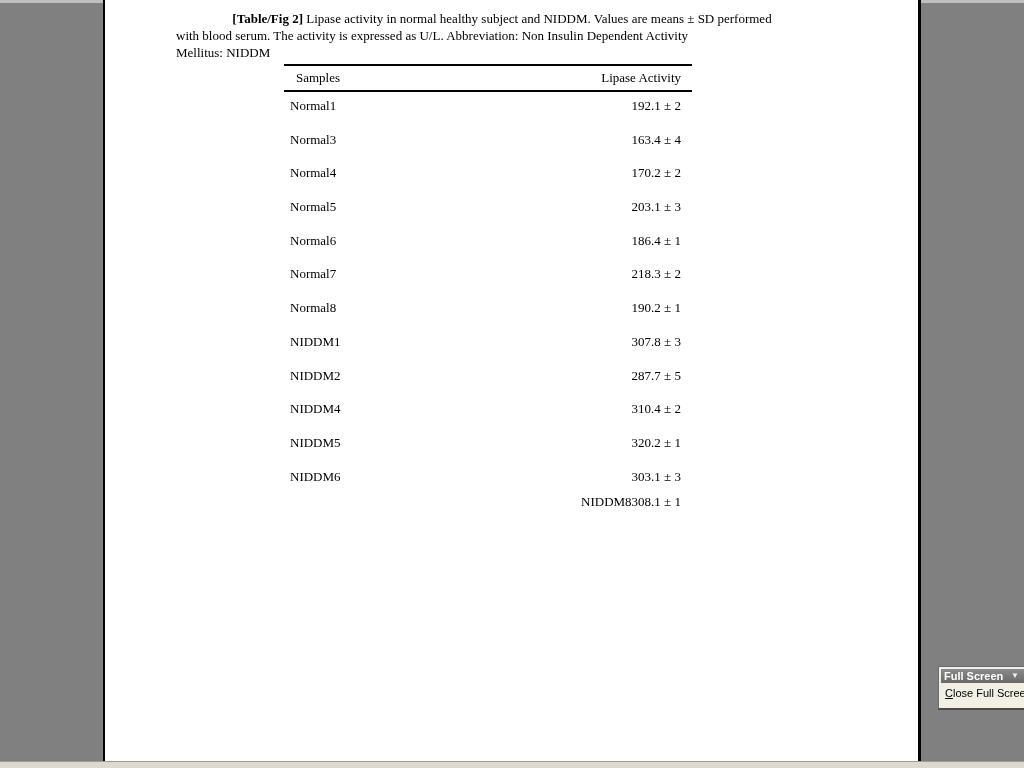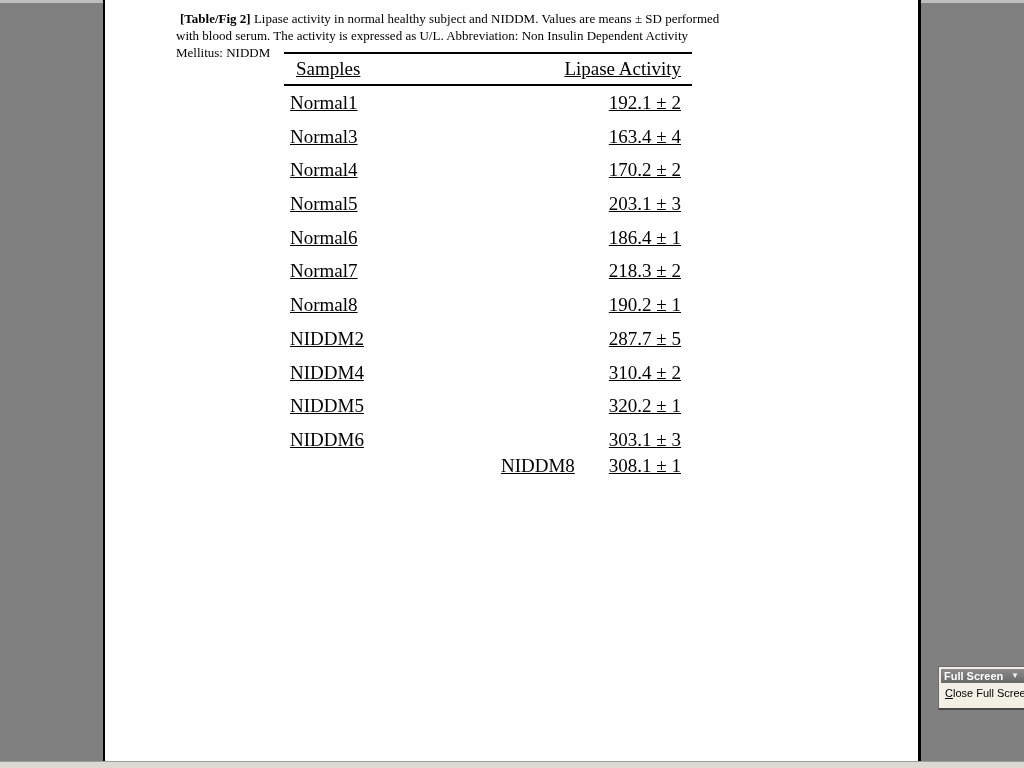--- a/index.html
+++ b/index.html
@@ -8,29 +8,29 @@
   
   .top-strip{position:absolute;left:0;top:0;width:1024px;height:3px;background:#bfbfbf;}
   
   .page{position:absolute;left:103px;top:0;width:818px;height:761px;background:#ffffff;
         border-left:2px solid #000;border-right:3px solid #000;box-sizing:border-box;}
   
   .bottom-strip{position:absolute;left:0;top:761px;width:1024px;height:7px;background:#dcd9d2;
         border-top:1px solid #9c9c9c;box-sizing:border-box;}
   
   .caption{position:absolute;left:176px;top:10px;width:648px;font-size:13px;line-height:17px;color:#000;}
-  .caption .l1{text-indent:4px;}
+  .caption .l1{text-indent:4px;text-align:center;}
   .caption b{font-weight:bold;}
   
-  .tbl{position:absolute;left:284px;top:52px;width:408px;font-size:19px;color:#000;text-decoration:underline;}
+  .tbl{position:absolute;left:284px;top:64px;width:408px;font-size:13px;color:#000;}
   .thead{display:flex;justify-content:space-between;align-items:baseline;
          border-top:2px solid #000;border-bottom:2px solid #000;
          padding:4px 11px 4px 12px;}
   .trow{height:33.7px;box-sizing:border-box;display:flex;justify-content:space-between;
-        padding:6px 11px 0 6px;gap:34px;}
+        padding:6px 11px 0 6px;}
   .trow.last{margin-top:-8px;justify-content:flex-end;}
   
   .fs-toolbar{position:absolute;left:938px;top:666px;width:100px;height:44px;box-sizing:border-box;
         background:#f2efe4;border:1px solid #6b6b6b;border-bottom:2px solid #4a4a4a;
         padding:2px;font-family:"Liberation Sans", sans-serif;}
   .fs-titlebar{height:14px;background:linear-gradient(to bottom,#8b8b8b,#686868);
         color:#ffffff;font-size:11px;font-weight:bold;line-height:14px;padding-left:3px;
         position:relative;white-space:nowrap;}
   .fs-chevron{position:absolute;right:16px;top:1px;font-size:8px;color:#f0f0f0;line-height:12px;}
   .fs-close{margin-top:4px;padding-left:4px;font-size:11px;color:#000;white-space:nowrap;cursor:default;}
@@ -79,20 +79,24 @@
         </div>
         <div class="trow">
           <span>Normal7</span>
           <span>218.3 ± 2</span>
         </div>
         <div class="trow">
           <span>Normal8</span>
           <span>190.2 ± 1</span>
         </div>
         <div class="trow">
+          <span>NIDDM1</span>
+          <span>307.8 ± 3</span>
+        </div>
+        <div class="trow">
           <span>NIDDM2</span>
           <span>287.7 ± 5</span>
         </div>
         <div class="trow">
           <span>NIDDM4</span>
           <span>310.4 ± 2</span>
         </div>
         <div class="trow">
           <span>NIDDM5</span>
           <span>320.2 ± 1</span>

